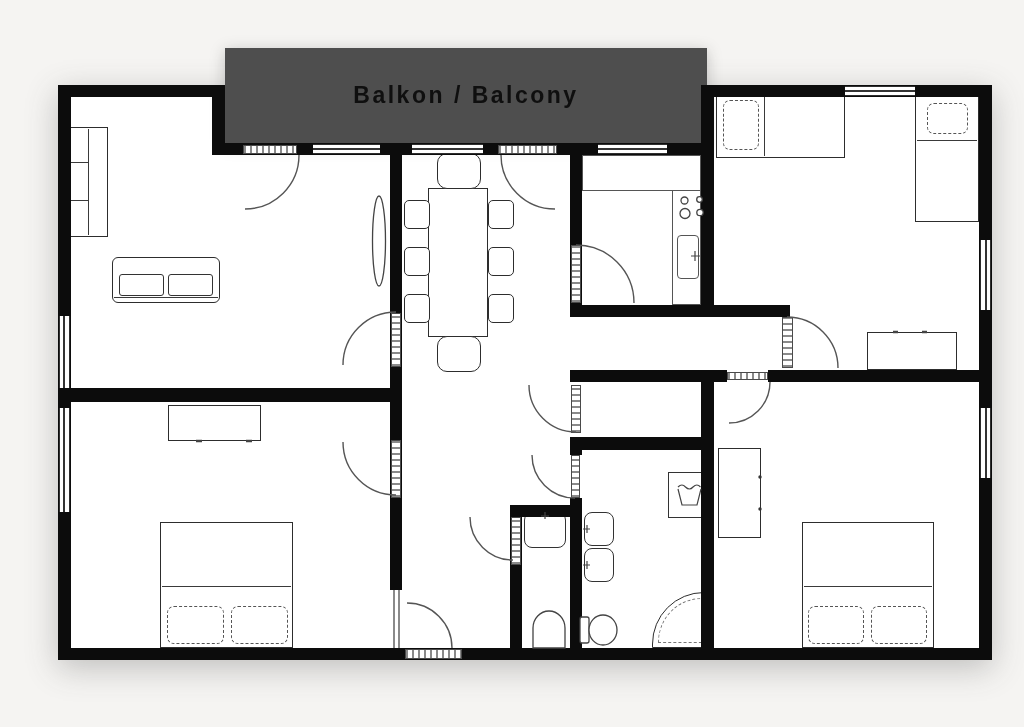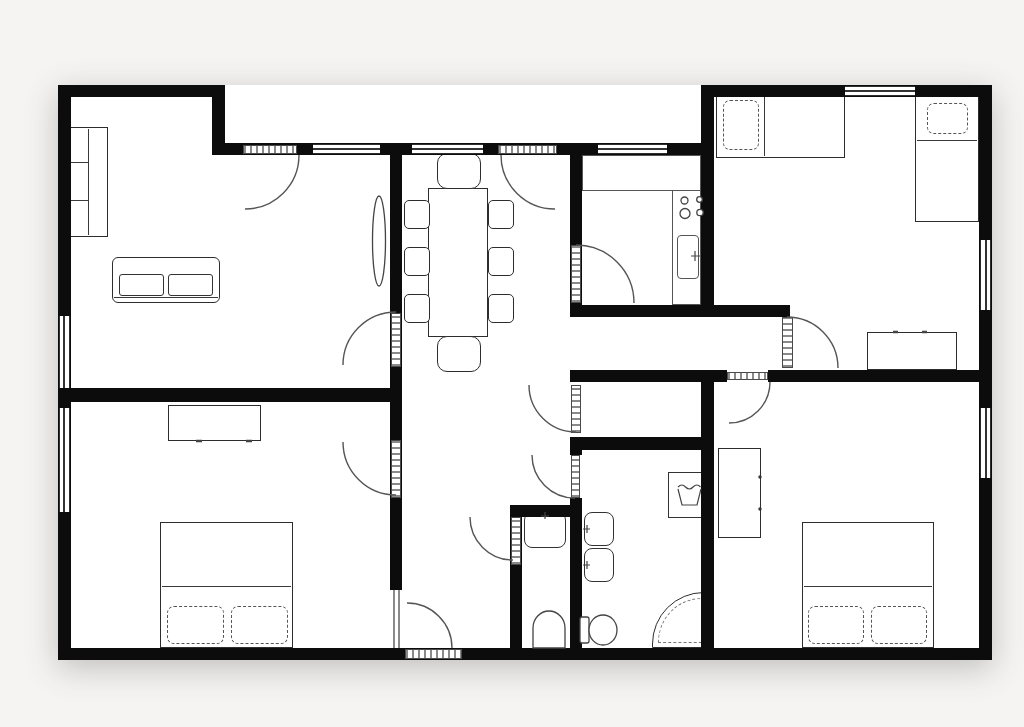--- a/index.html
+++ b/index.html
@@ -36,20 +36,23 @@
   .shower-in{position:absolute;left:5px;top:5px;right:4px;bottom:4px;border:1px dashed #777;
           border-top-left-radius:44px;}
 </style>
 </head>
 <body>
 
 <div id="plan">
 
   <div id="bldg-shadow"></div>
 
+  <div id="balcony">
+    <span id="balcony-label">Balkon / Balcony</span>
+  </div>
 
   <div class="wall" style="left:58px;top:85px;width:13px;height:575px;"></div>
   <div class="wall" style="left:58px;top:85px;width:167px;height:12px;"></div>
   <div class="wall" style="left:212px;top:85px;width:13px;height:70px;"></div>
   <div class="wall" style="left:212px;top:143px;width:501px;height:12px;"></div>
   <div class="wall" style="left:701px;top:85px;width:291px;height:12px;"></div>
   <div class="wall" style="left:979px;top:85px;width:13px;height:575px;"></div>
   <div class="wall" style="left:58px;top:648px;width:934px;height:12px;"></div>
 
   <div class="wall" style="left:390px;top:143px;width:12px;height:447px;"></div>

